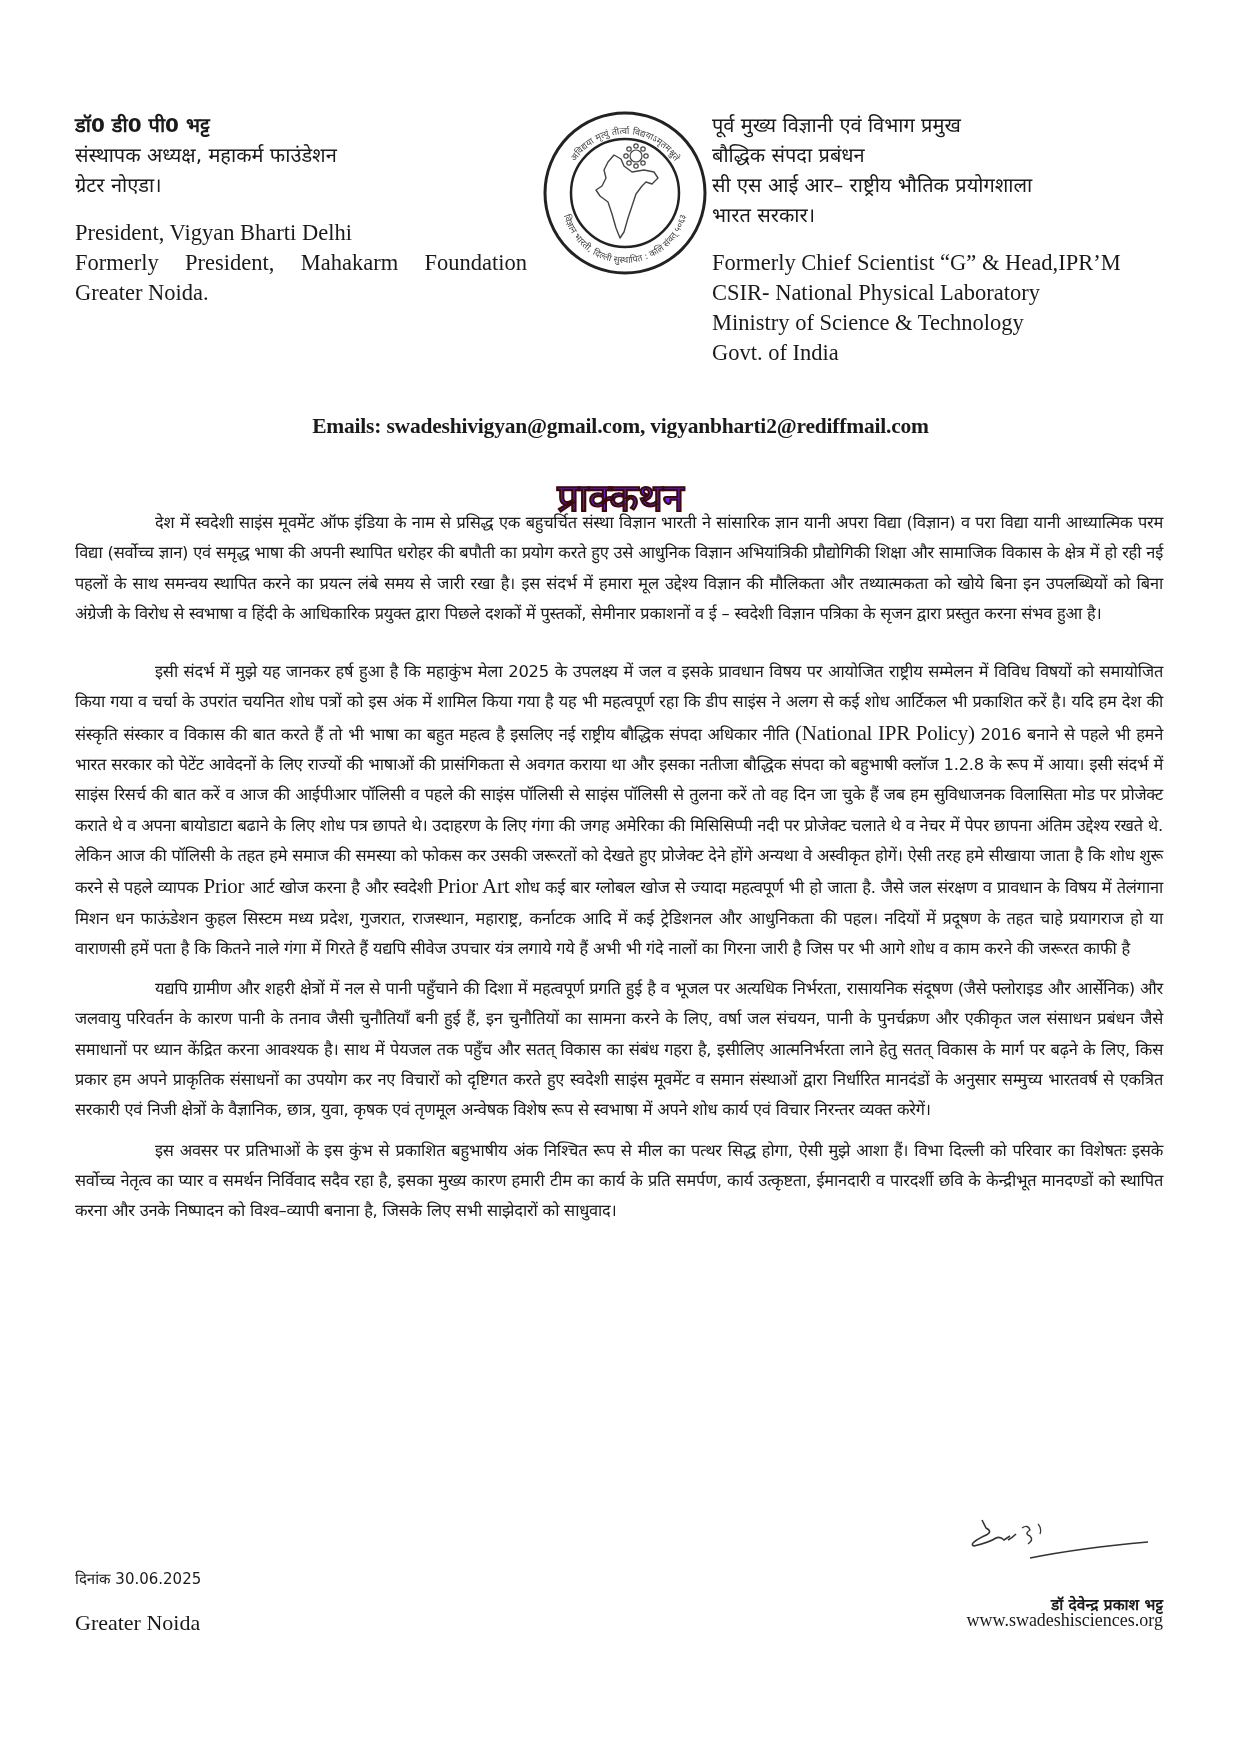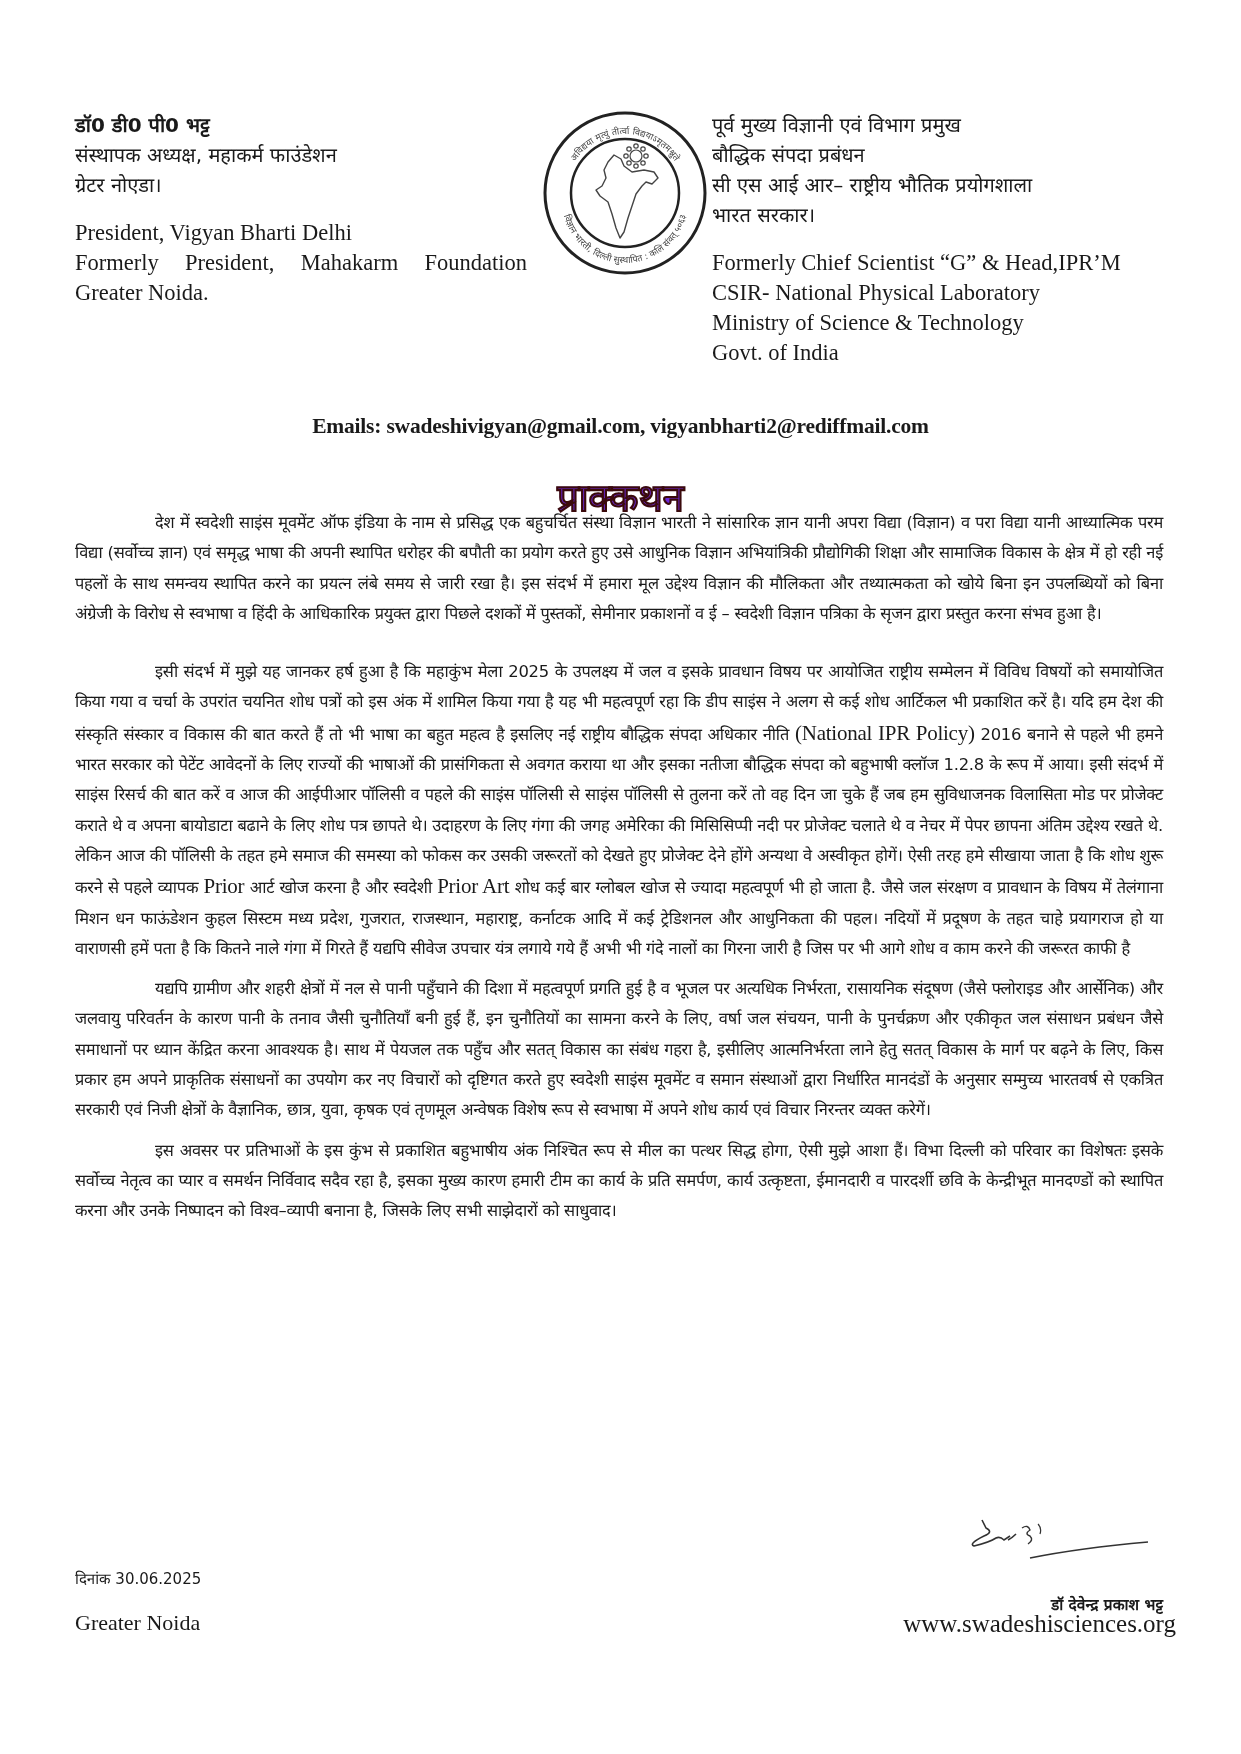--- a/index.html
+++ b/index.html
@@ -29,21 +29,21 @@
           text-align: justify; text-indent: 80px; margin: 0 0 22px 0; letter-spacing: -0.25px; }
   .para .latin { font-family: "Liberation Serif", serif; font-size: 21px; }
   .para.p1 { margin-bottom: 28px; }
   .para.p2 { margin-bottom: 10px; }
   .para.p3 { margin-bottom: 10px; }
 
   .date { position: absolute; left: 75px; top: 1568px; font-family: "DejaVu Sans", sans-serif; font-size: 15px; }
   .place { position: absolute; left: 75px; top: 1610px; font-family: "Liberation Serif", serif; font-size: 22px; }
   .signature { position: absolute; left: 960px; top: 1518px; width: 200px; height: 60px; }
   .signer { position: absolute; right: 78px; top: 1593px; font-family: "DejaVu Sans", sans-serif; font-size: 15.5px; font-weight: bold; }
-  .website { position: absolute; right: 65px; top: 1610px; font-family: "Liberation Serif", serif; font-size: 25px; }
+  .website { position: absolute; right: 78px; top: 1610px; font-family: "Liberation Serif", serif; font-size: 18px; }
 </style>
 </head>
 <body>
 
 <div class="page">
 
   <div class="hdr-left">
     <div class="hi bold">डॉ0 डी0 पी0 भट्ट</div>
     <div class="hi">संस्थापक अध्यक्ष, महाकर्म फाउंडेशन</div>
     <div class="hi">ग्रेटर नोएडा।</div>

